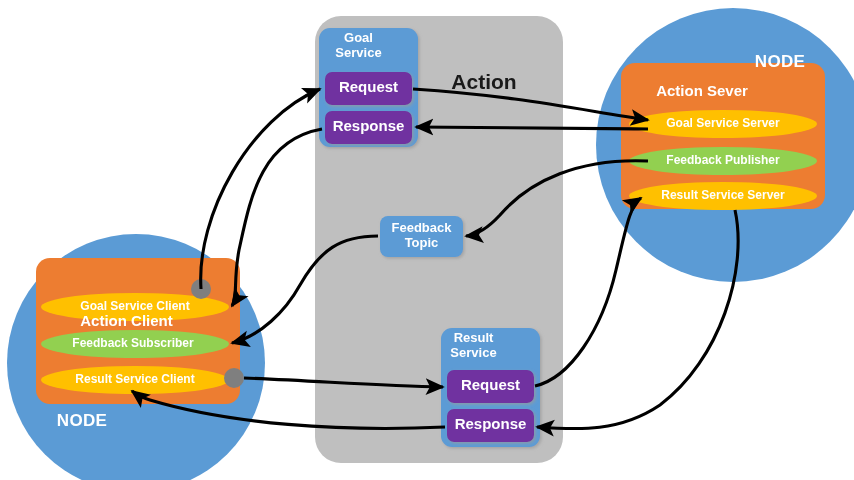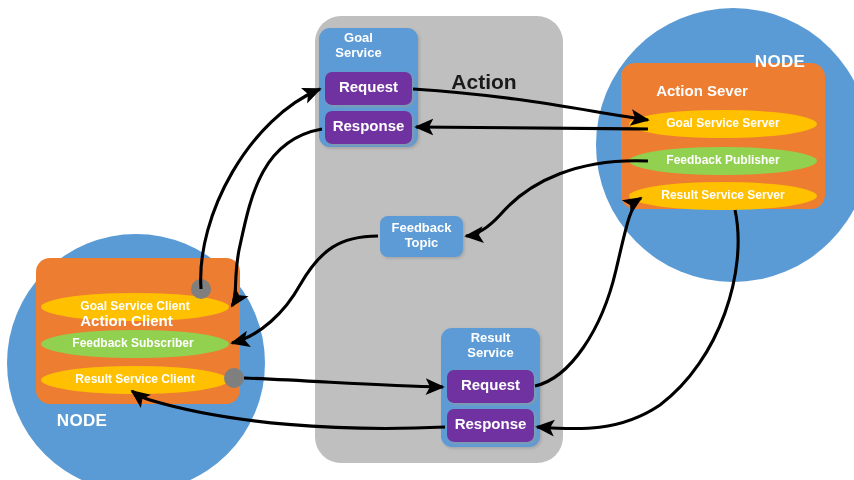--- a/index.html
+++ b/index.html
@@ -115,21 +115,21 @@
     </g>
   </svg>
 
   <div class="lbl action-label dark" style="left:434px; top:38px; width:100px;margin-top:32px;">Action</div>
 
   <div class="lbl svc-title" style="left:319px; top:31px; width:79px;">Goal
 Service</div>
   <div class="lbl svc-btn-label" style="left:325px; top:79px; width:87px;">Request</div>
   <div class="lbl svc-btn-label" style="left:325px; top:118px; width:87px;">Response</div>
 
-  <div class="lbl svc-title" style="left:441px; top:331px; width:99px;">Result
+  <div class="lbl svc-title" style="left:424px; top:331px; width:99px;">Result
 Service</div>
   <div class="lbl svc-btn-label" style="left:447px; top:377px; width:87px;">Request</div>
   <div class="lbl svc-btn-label" style="left:447px; top:416px; width:87px;">Response</div>
 
   <div class="lbl topic-label" style="left:380px; top:221px; width:83px;">Feedback
 Topic</div>
 
   <div class="lbl node-tag" style="left:740px; top:52px; width:80px;">NODE</div>
   <div class="lbl node-title" style="left:621px; top:83px; width:162px;">Action Sever</div>
   <div class="lbl ellipse-label" style="left:629px; top:154px; width:188px;">Feedback Publisher</div>

